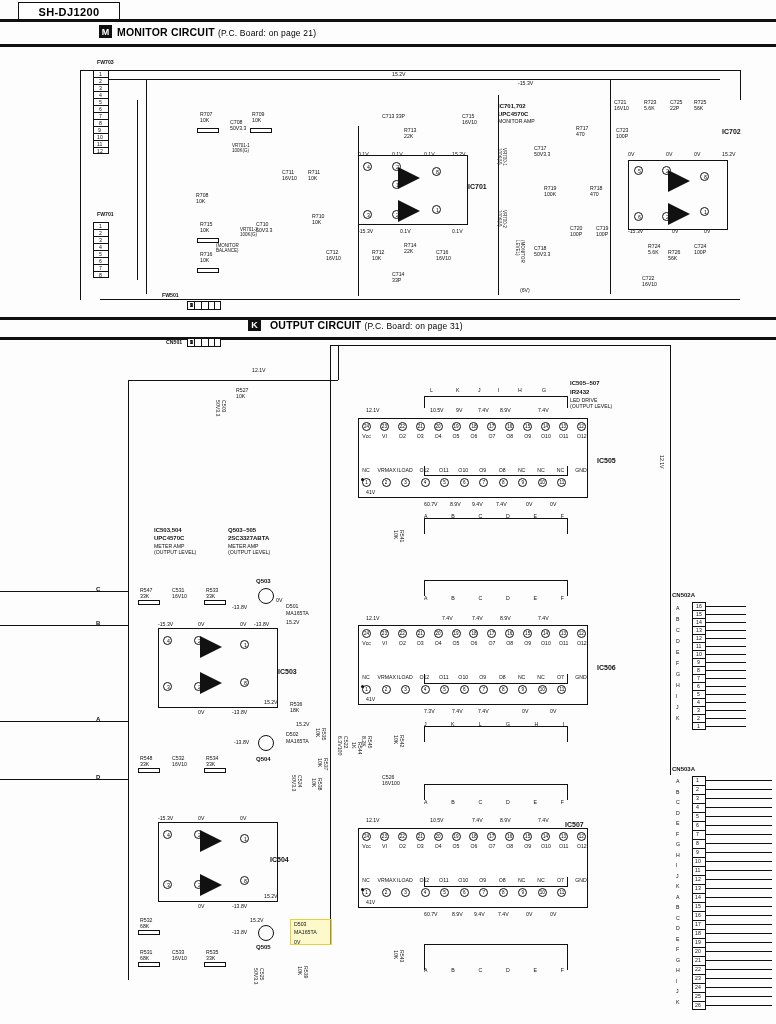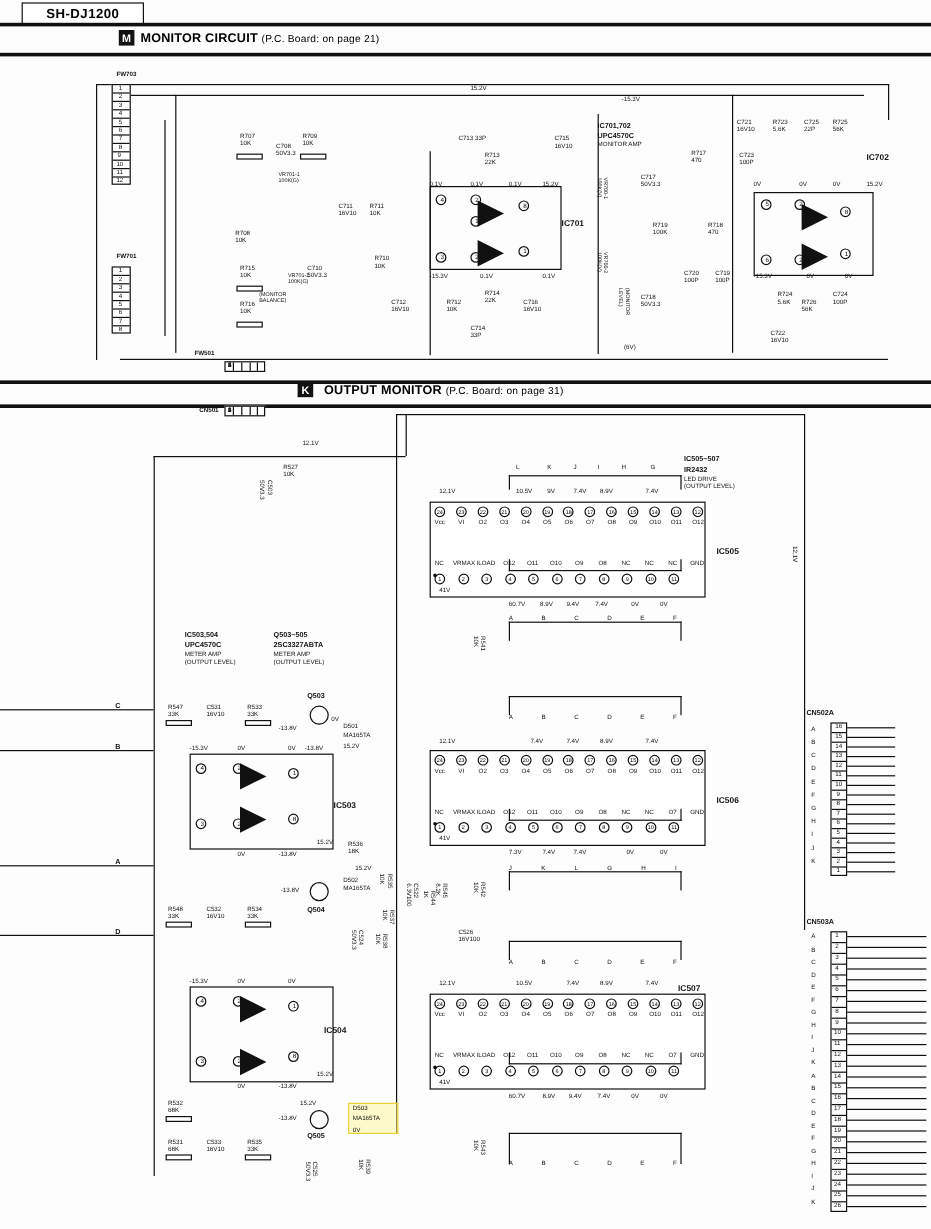--- a/index.html
+++ b/index.html
@@ -318,21 +318,21 @@
         <span class="lbl" style="left:2px;top:1px;">4</span>
       </div>
     <div style="width:6px;">
         <span class="lbl" style="left:2px;top:1px;">5</span>
       </div>
   </div>
 
   <div class="hl fat" style="left:0;top:317px;width:776px;"></div>
   <div class="sqbadge" style="left:248px;top:318px;">K</div>
   <div class="sechead" style="left:270px;top:319px;">
-    <span>OUTPUT MONITOR</span>
+    <span>OUTPUT CIRCUIT</span>
     <span class="sub">(P.C. Board: on page 31)</span>
   </div>
   <div class="hl fat" style="left:0;top:337px;width:776px;"></div>
 
   <div class="lbl b" style="left:166px;top:340px;">CN501</div>
   <div class="connstrip" style="left:187px;top:338px;width:34px;height:9px;display:flex;">
     <div style="width:7px;border-right:1px solid #111;">
         <span class="lbl" style="left:2px;top:1px;">1</span>
       </div>
     <div style="width:7px;border-right:1px solid #111;">

